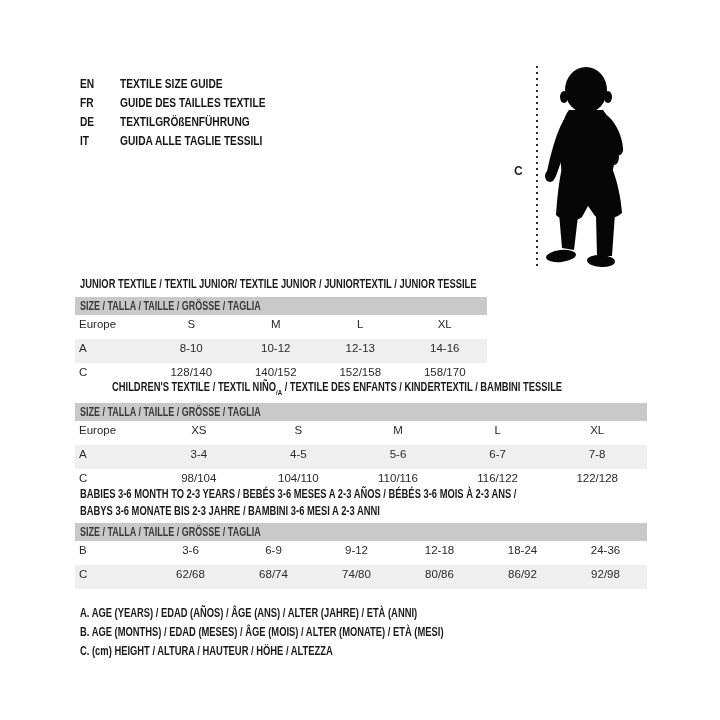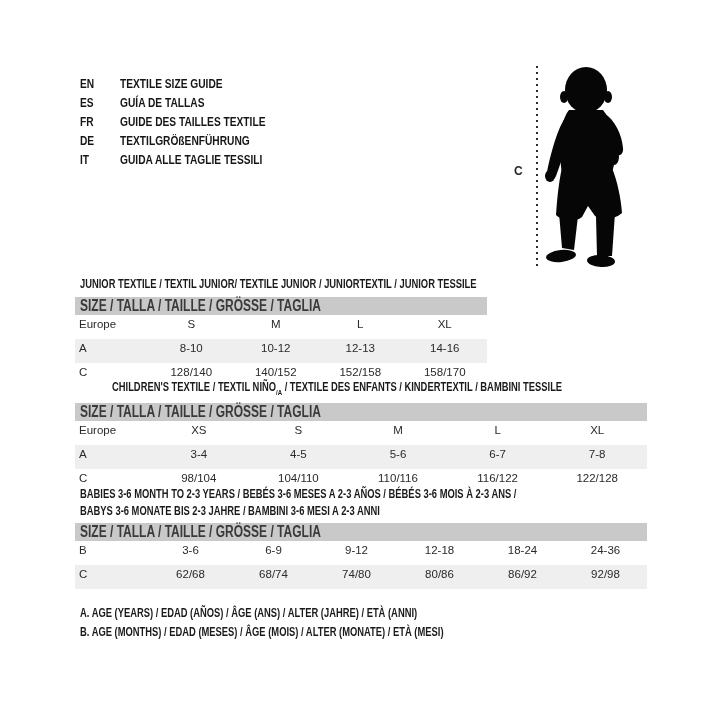--- a/index.html
+++ b/index.html
@@ -25,43 +25,39 @@
     background-image:repeating-linear-gradient(to bottom,#2c2c2c 0 2px,transparent 2px 6px);
   }
   .figure svg{position:absolute;left:31px;top:2px;}
 
   
   .title{position:absolute;left:80px;font-weight:700;font-size:12.5px;color:#1a1a1a;white-space:nowrap;height:16px;line-height:16px;}
   .title sub{font-size:8px;}
 
   
   .tbl{position:absolute;left:75px;font-size:11.5px;}
-  .thead{background:#c9c9c9;height:18px;line-height:18px;padding-left:5px;font-weight:700;font-size:16px;color:#3a3a3a;}
+  .thead{background:#c9c9c9;height:18px;line-height:18px;padding-left:5px;font-weight:700;font-size:12px;color:#3a3a3a;}
   .trow{display:flex;height:24px;line-height:18px;color:#2a2a2a;}
   .trow > span:first-child{width:70px;padding-left:4px;text-align:left;}
   .trow > span:not(:first-child){flex:1;text-align:center;}
   .tbl > .trow:nth-child(3){background:#efefef;}
 
   
   .notes{position:absolute;left:80px;top:604px;}
   .note-line{height:19px;line-height:19px;font-weight:700;font-size:12.5px;color:#1a1a1a;white-space:nowrap;}
 </style>
 </head>
 <body>
 
 <div id="canvas">
 
   <div class="langs">
     <div class="lang-row">
       <span class="lang-code"><span class="cond-mid">EN</span></span>
       <span><span class="cond-mid">TEXTILE SIZE GUIDE</span></span>
-    </div>
-    <div class="lang-row">
-      <span class="lang-code"><span class="cond-mid">ES</span></span>
-      <span><span class="cond-mid">GUÍA DE TALLAS</span></span>
     </div>
     <div class="lang-row">
       <span class="lang-code"><span class="cond-mid">FR</span></span>
       <span><span class="cond-mid">GUIDE DES TAILLES TEXTILE</span></span>
     </div>
     <div class="lang-row">
       <span class="lang-code"><span class="cond-mid">DE</span></span>
       <span><span class="cond-mid">TEXTILGRÖßENFÜHRUNG</span></span>
     </div>
     <div class="lang-row">
@@ -181,15 +177,16 @@
       <span>74/80</span>
       <span>80/86</span>
       <span>86/92</span>
       <span>92/98</span>
     </div>
   </div>
 
   <div class="notes">
     <div class="note-line"><span class="cond">A. AGE (YEARS) / EDAD (AÑOS) / ÂGE (ANS) / ALTER (JAHRE) / ETÀ (ANNI)</span></div>
     <div class="note-line"><span class="cond">B. AGE (MONTHS) / EDAD (MESES) / ÂGE (MOIS) / ALTER (MONATE) / ETÀ (MESI)</span></div>
+    <div class="note-line"><span class="cond">C. (cm) HEIGHT / ALTURA / HAUTEUR / HÖHE / ALTEZZA</span></div>
   </div>
 
 </div>
 
 </body></html>

